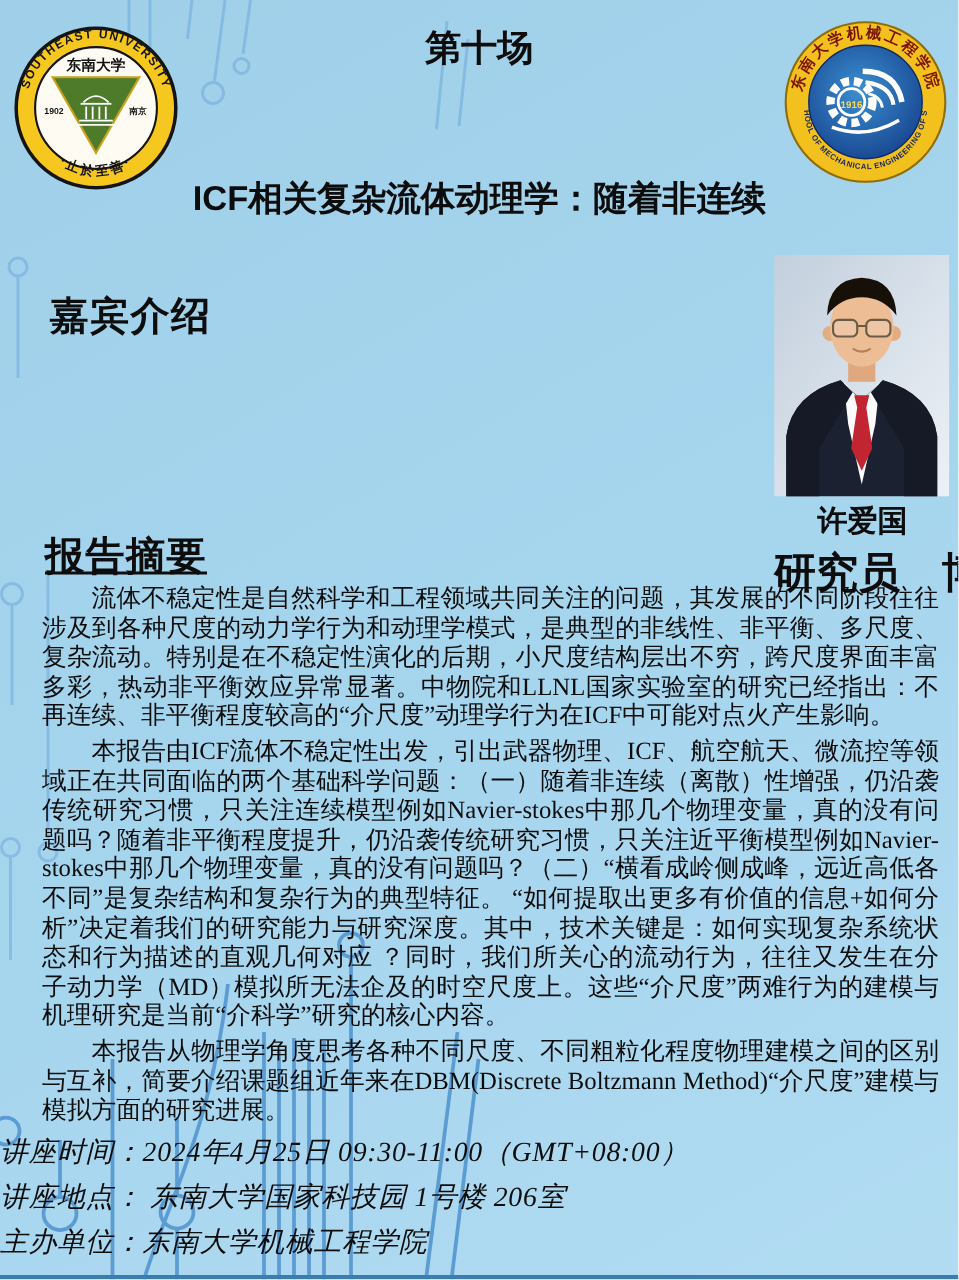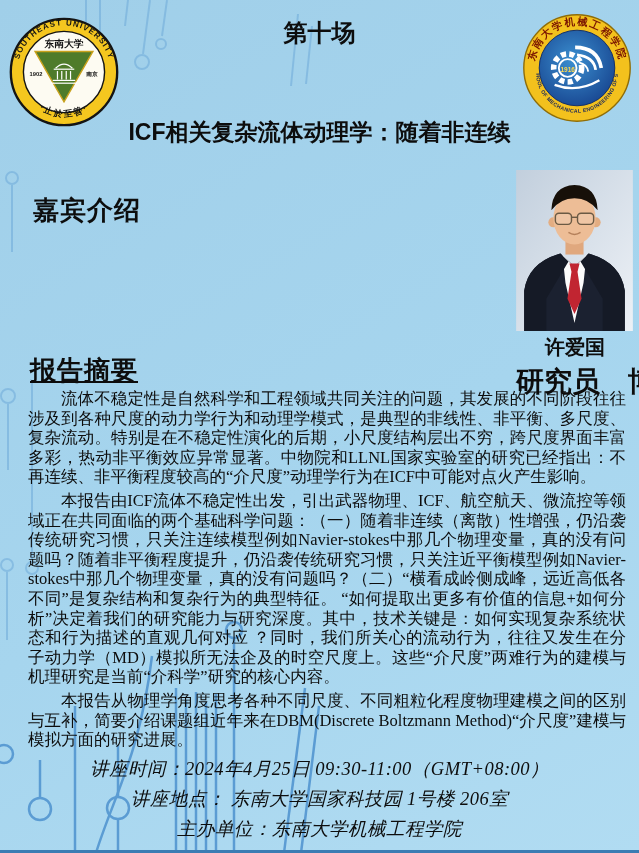--- a/index.html
+++ b/index.html
@@ -30,21 +30,21 @@
   .photo{display:block;width:117px;height:161px;}
   .cap-name{font-size:20px;font-weight:900;margin-top:3px;}
   .cap-title{font-size:28px;font-weight:900;margin-top:2px;white-space:nowrap;}
   .abstract-body{position:absolute;left:28px;right:13px;top:389px;}
   .abstract-body p{
     margin:0 0 4px 0;
     font-family:"Liberation Serif",serif;
     font-size:16.5px;line-height:19.6px;text-align:justify;text-indent:2em;
   }
   .footer{
-    position:absolute;left:0;right:0;top:754px;text-align:center;
+    position:absolute;left:0;right:0;top:754px;text-align:left;
     font-family:"Liberation Serif",serif;font-style:italic;font-weight:500;
     font-size:18.5px;line-height:30px;letter-spacing:.5px;
   }
   .bottom-edge{position:absolute;left:0;bottom:0;width:100%;height:3px;background:#3c7cb3;}
 </style>
 </head>
 <body>
 
 <div class="poster">
 

